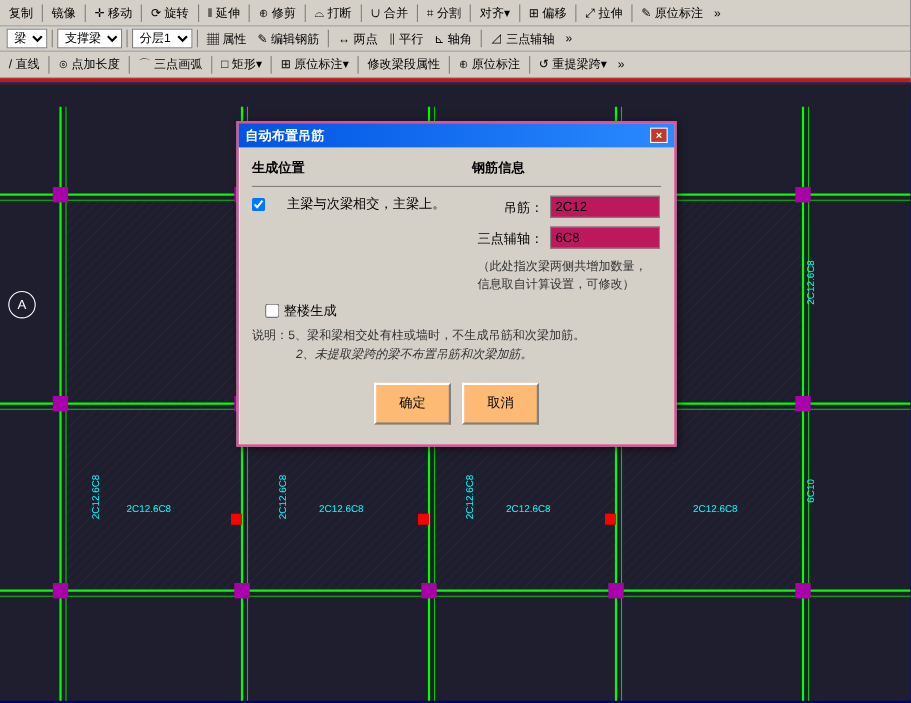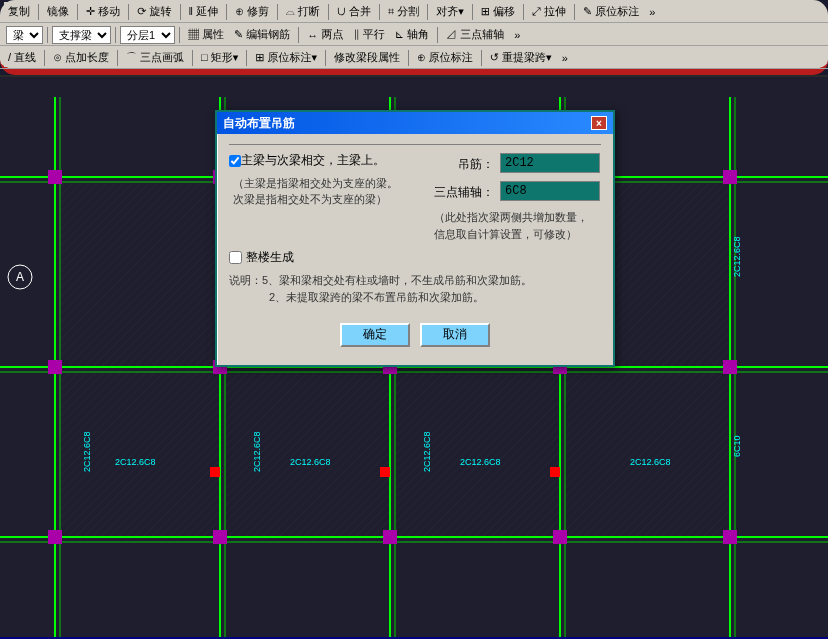--- a/index.html
+++ b/index.html
@@ -14,24 +14,23 @@
     }
 
     
     .toolbar-area {
       position: absolute;
       top: 0;
       left: 0;
       width: 100%;
       height: 75px;
       background: #d4d0c8;
-      border-bottom: 6px solid #b91c1c;
+      border-bottom: 4px solid #b91c1c;
       display: flex;
       flex-direction: column;
-      border-radius: 15px;
     }
 
     .toolbar-row {
       display: flex;
       align-items: center;
       padding: 2px 4px;
       height: 24px;
       border-bottom: 1px solid #a0a0a0;
       gap: 2px;
       flex-wrap: wrap;
@@ -97,21 +96,21 @@
       font-size: 10px;
     }
 
     
     .dialog {
       position: absolute;
       top: 110px;
       left: 215px;
       width: 400px;
       background: #d4d0c8;
-      border: 2px solid #0f766e;
+      border: 2px solid #ec4899;
       box-shadow: 2px 2px 8px rgba(0,0,0,0.5), inset 1px 1px 0 #ffffff;
       pointer-events: all;
     }
 
     .dialog-titlebar {
       background: linear-gradient(to right, #0054e3, #2a8aff);
       color: white;
       padding: 3px 6px;
       display: flex;
       align-items: center;
@@ -175,21 +174,21 @@
       width: 195px;
     }
 
     .right-panel {
       flex: 1;
     }
 
     .checkbox-row {
       display: flex;
       align-items: center;
-      gap: 0;
+      gap: 20px;
       margin-bottom: 4px;
     }
 
     .checkbox-row input[type="checkbox"] {
       width: 12px;
       height: 12px;
     }
 
     .checkbox-label {
       font-size: 12px;
@@ -214,58 +213,58 @@
     .field-label {
       font-size: 12px;
       width: 60px;
       text-align: right;
     }
 
     .field-input {
       width: 100px;
       height: 20px;
       border: 1px solid #808080;
-      background: #0f766e;
+      background: #be185d;
       padding: 1px 4px;
       font-size: 12px;
-      font-family: Liberation Mono, monospace;
+      font-family: Liberation Sans, sans-serif;
     }
 
     .right-note {
       font-size: 11px;
       color: #333;
       line-height: 1.5;
       margin-top: 4px;
     }
 
     .whole-floor-row {
       display: flex;
       align-items: center;
       gap: 4px;
-      margin: 8px 0 6px 0;
+      margin: 8px 0 6px 12px;
     }
 
     .description-area {
       font-size: 11px;
       color: #333;
       line-height: 1.6;
       margin-bottom: 10px;
     }
 
     .dialog-footer {
       display: flex;
       justify-content: center;
       gap: 10px;
       padding: 6px 0 8px 0;
     }
 
     .dialog-btn {
       width: 70px;
-      height: 24px;
-      background: #7dd3fc;
+      height: 38px;
+      background: #fdba74;
       border: 2px solid;
       border-color: #ffffff #808080 #808080 #ffffff;
       font-size: 12px;
       cursor: pointer;
       font-family: inherit;
     }
 
     
     svg.cad-svg {
       position: absolute;
@@ -442,32 +441,32 @@
   </svg>
 </div>
 
 <div class="dialog">
   <div class="dialog-titlebar">
     <span class="dialog-title">自动布置吊筋</span>
     <div class="dialog-close-btn">×</div>
   </div>
   <div class="dialog-content">
 
+    <div class="dialog-section-headers">
+      <div class="section-header section-header-left">生成位置</div>
+      <div class="section-header section-header-right">钢筋信息</div>
+    </div>
     <div class="section-divider"></div>
 
     <div class="dialog-main">
 
       <div class="left-panel">
         <div class="checkbox-row">
           <input type="checkbox" id="chk1" checked="" style="">
           <label class="checkbox-label" for="chk1">主梁与次梁相交，主梁上。</label>
-        </div>
-        <div class="note-text">
-          <span style="white-space:pre-line;">（主梁是指梁相交处为支座的梁。
-次梁是指相交处不为支座的梁）</span>
         </div>
       </div>
 
       <div class="right-panel">
         <div class="field-row">
           <span class="field-label">吊筋：</span>
           <input type="text" class="field-input" value="2C12" style="">
         </div>
         <div class="field-row">
           <span class="field-label">三点辅轴：</span>
@@ -480,21 +479,21 @@
       </div>
     </div>
 
     <div class="whole-floor-row">
       <input type="checkbox" id="chk3" style="">
       <label class="checkbox-label" for="chk3">整楼生成</label>
     </div>
 
     <div class="description-area">
       <div>说明：5、梁和梁相交处有柱或墙时，不生成吊筋和次梁加筋。</div>
-      <div style="padding-left:40px;">
+      <div style="padding-left:40px;font-style:italic;">
         <span>2、未提取梁跨的梁不布置吊筋和次梁加筋。</span>
       </div>
     </div>
 
     <div class="dialog-footer">
       <button class="dialog-btn">确定</button>
       <button class="dialog-btn">取消</button>
     </div>
   </div>
 </div>

